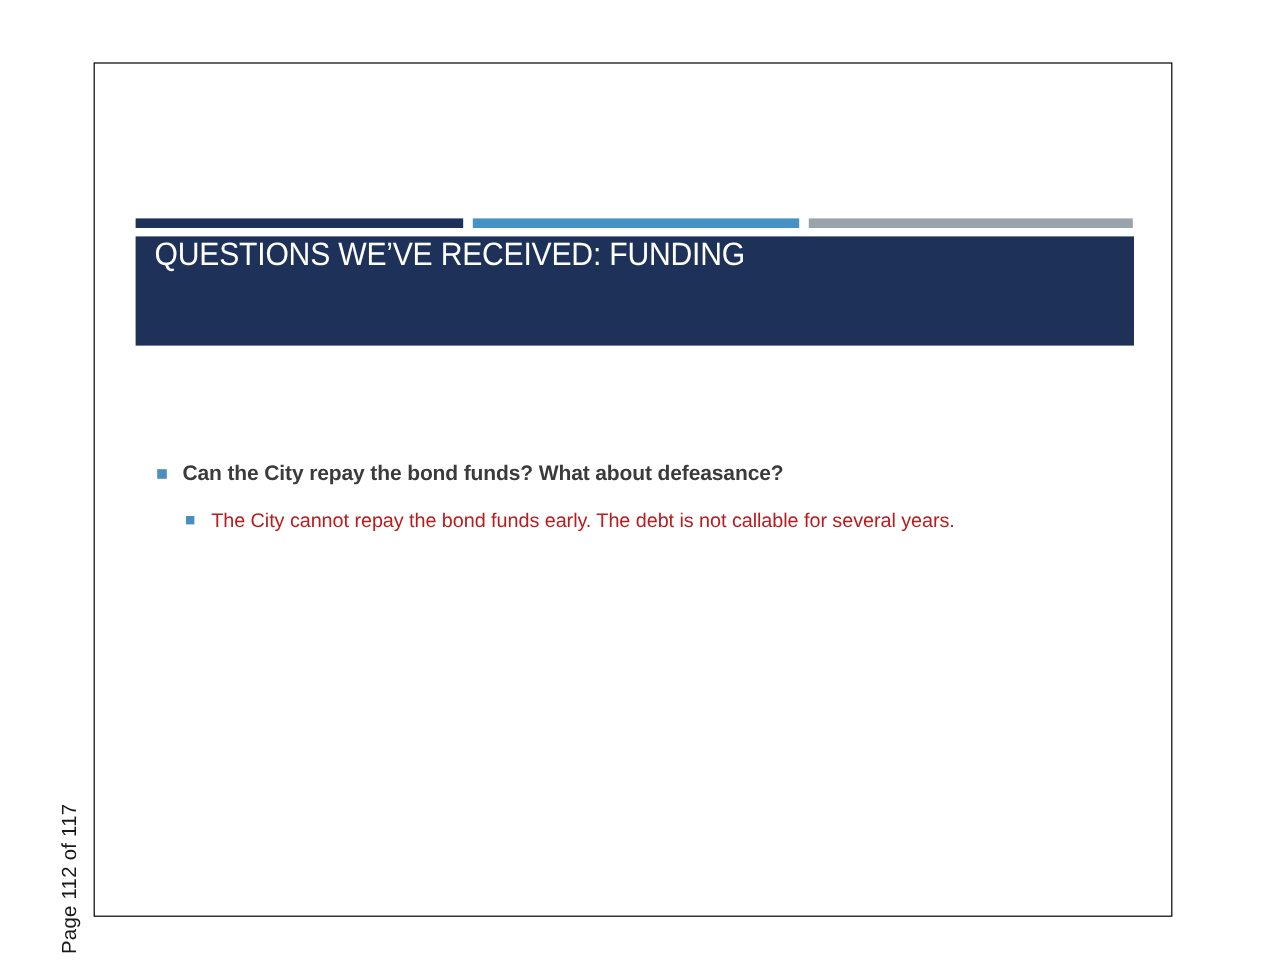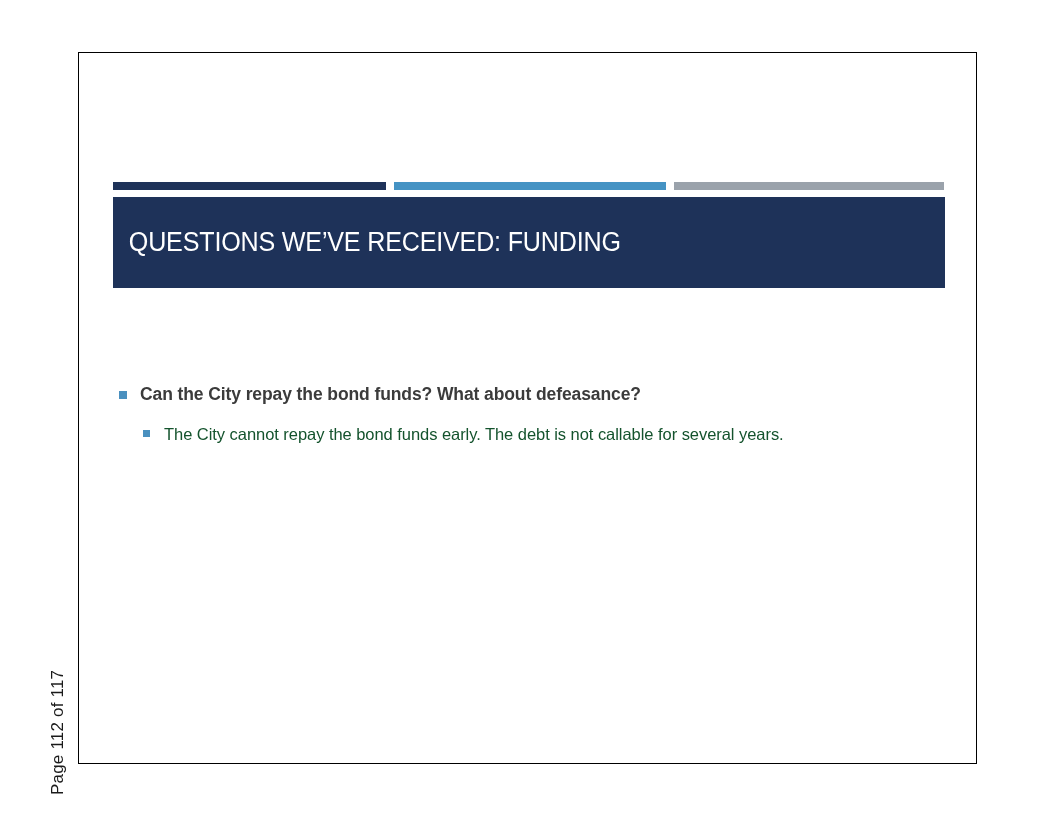--- a/index.html
+++ b/index.html
@@ -68,38 +68,37 @@
 
   
   .title-block {
     position: absolute;
     left: 34px;            
     top: 144px;            
     width: 832px;          
     height: 91px;          
     background: #1e3259;
     display: flex;
-    align-items: center;
   }
   .title-text {
     color: #ffffff;
     font-size: 27px;
     font-weight: 400;
     letter-spacing: -0.2px;
     padding-left: 17px;
     white-space: nowrap;
     transform: scaleX(0.93);
     transform-origin: left center;
     font-family: "Liberation Sans", "DejaVu Sans", sans-serif;
   }
 
   
   .body-content {
     position: absolute;
-    left: 34px;            
+    left: 46px;            
     top: 330px;            
     width: 820px;
   }
 
   .bullet-l1 {
     position: relative;
     padding-left: 27px;
     margin: 0 0 14px 0;
     font-size: 17.5px;
     font-weight: bold;
@@ -115,21 +114,21 @@
     height: 8px;
     background: #4a90bf;
   }
 
   .bullet-l2 {
     position: relative;
     padding-left: 51px;
     margin: 0;
     font-size: 16.5px;
     font-weight: normal;
-    color: #14532d;
+    color: #b91c1c;
     line-height: 1.58;
     letter-spacing: -0.05px;
   }
   .bullet-l2 .marker {
     position: absolute;
     left: 30px;
     top: 9px;
     width: 7px;
     height: 7px;
     background: #4a90bf;

